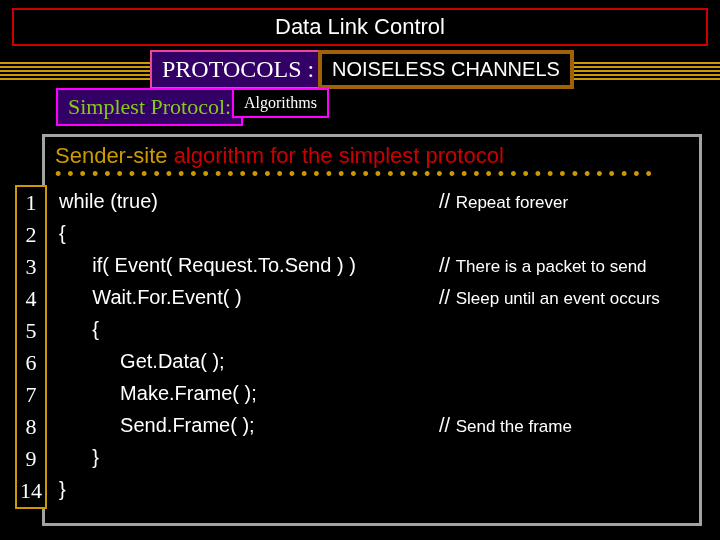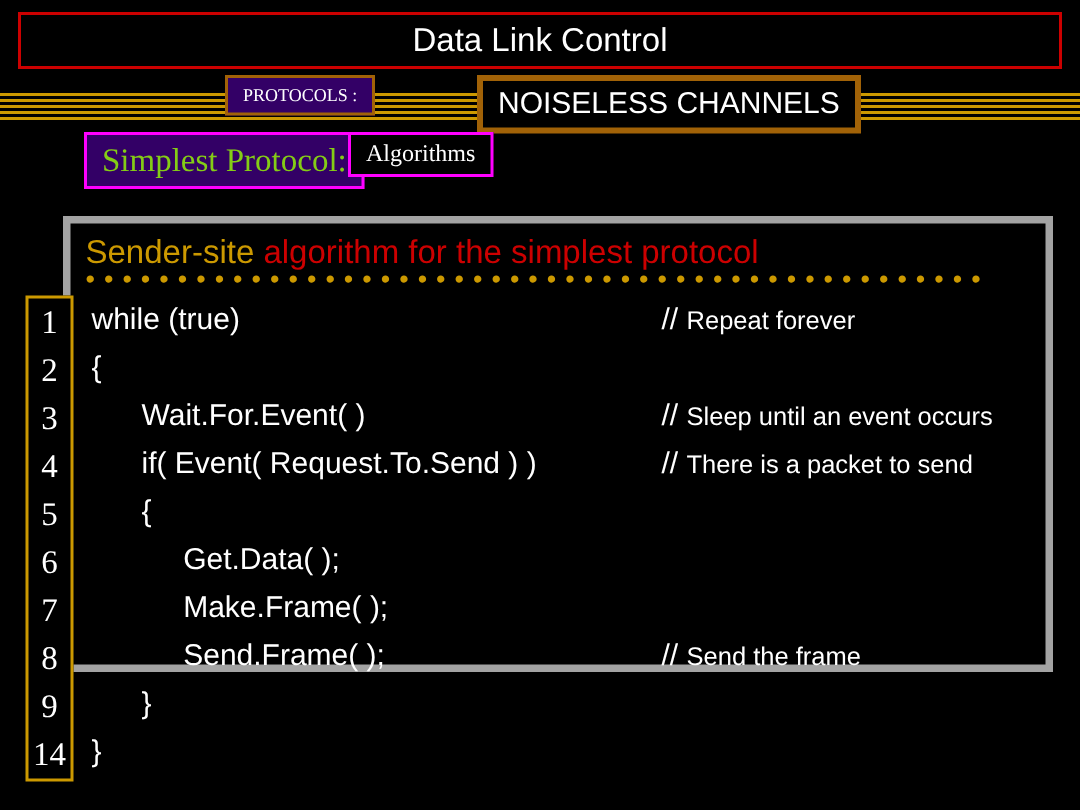--- a/index.html
+++ b/index.html
@@ -32,25 +32,25 @@
     display: flex;
     flex-direction: column;
     gap: 2px;
   }
   .stripe { height: 2px; background: #cc9900; width: 100%; }
   .protocols-box {
     position: absolute;
     top: 50px;
     left: 150px;
     background: #330066;
-    border: 2px solid #a16207;
-    padding: 4px 10px;
-    color: #fff;
-    font-family: "Times New Roman", serif;
-    font-size: 12px;
+    border: 2px solid #ec4899;
+    padding: 4px 10px;
+    color: #fff;
+    font-family: "Times New Roman", serif;
+    font-size: 24px;
     z-index: 2;
   }
   .noiseless-box {
     position: absolute;
     top: 50px;
     left: 318px;
     background: #000;
     border: 4px solid #a16207;
     padding: 4px 10px;
     color: #fff;
@@ -77,25 +77,25 @@
     background: #000;
     border: 2px solid #f0f;
     padding: 4px 10px;
     color: #fff;
     font-family: "Times New Roman", serif;
     font-size: 16px;
     z-index: 2;
   }
   .main-panel {
     position: absolute;
-    top: 144px;
+    top: 134px;
     left: 42px;
     width: 660px;
-    height: 304px;
-    border: 5px solid #a3a3a3;
+    height: 392px;
+    border: 3px solid #a3a3a3;
     background: #000;
   }
   .sender-heading {
     color: #cc9900;
     font-family: Arial, sans-serif;
     font-size: 22px;
     padding: 6px 10px 0 10px;
   }
   .sender-heading .red { color: #cc0000; }
   .dots {
@@ -199,22 +199,22 @@
       <div>5</div>
       <div>6</div>
       <div>7</div>
       <div>8</div>
       <div>9</div>
       <div>14</div>
     </div>
     <div class="code-lines">
       <div class="code-line"><span>while (true)</span><span class="comment"><span class="slashes">//</span> <span class="ctext">Repeat forever</span></span></div>
       <div class="code-line"><span>{</span></div>
+      <div class="code-line"><span>      if( Event( Request.To.Send ) )</span><span class="comment"><span class="slashes">//</span> <span class="ctext">There is a packet to send</span></span></div>
       <div class="code-line"><span>      Wait.For.Event( )</span><span class="comment"><span class="slashes">//</span> <span class="ctext">Sleep until an event occurs</span></span></div>
-      <div class="code-line"><span>      if( Event( Request.To.Send ) )</span><span class="comment"><span class="slashes">//</span> <span class="ctext">There is a packet to send</span></span></div>
       <div class="code-line"><span>      {</span></div>
       <div class="code-line"><span>           Get.Data( );</span></div>
       <div class="code-line"><span>           Make.Frame( );</span></div>
       <div class="code-line"><span>           Send.Frame( );</span><span class="comment"><span class="slashes">//</span> <span class="ctext">Send the frame</span></span></div>
       <div class="code-line"><span>      }</span></div>
       <div class="code-line"><span>}</span></div>
     </div>
   </div>
 </div>
 

